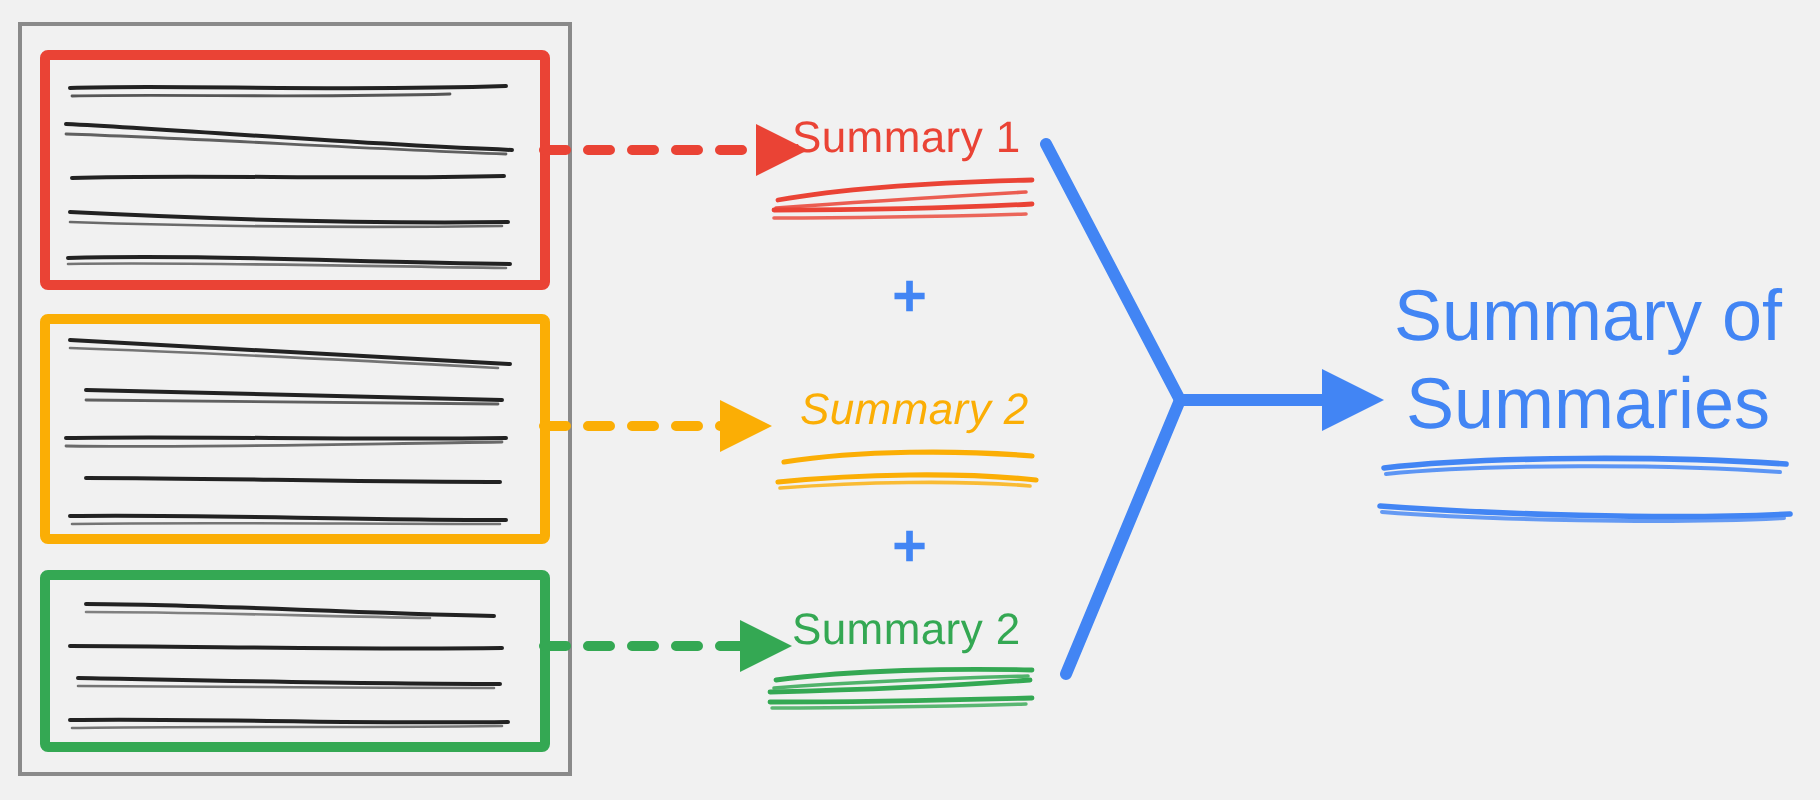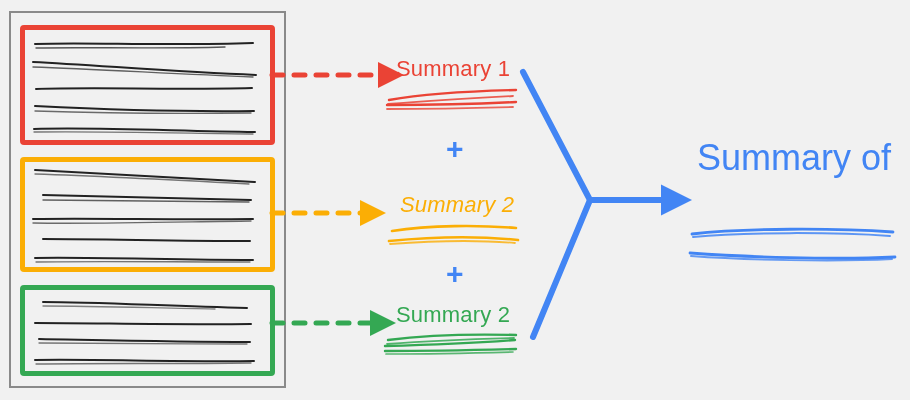--- a/index.html
+++ b/index.html
@@ -221,20 +221,21 @@
       <path d="M6,10 C45,5 95,4 134,5"></path>
       <path d="M5,14 C45,11 95,9 132,8" stroke-width="1.8" opacity=".85"></path>
       <path d="M3,16 C45,15 95,13 133,10"></path>
       <path d="M3,21 C45,21 95,20 134,19"></path>
       <path d="M4,24 C45,24 95,23 131,22" stroke-width="1.7" opacity=".8"></path>
     </g>
   </svg>
 
   <div class="final-title">
     <div>Summary of</div>
+    <div>Summaries</div>
   </div>
   <svg class="final-lines" viewBox="0 0 216 48">
     <g fill="none" stroke="#4285F4" stroke-width="2.8" stroke-linecap="round">
       <path d="M8,12 C60,6 150,6 209,10"></path>
       <path d="M9,15 C60,10 150,10 206,14" stroke-width="2" opacity=".85"></path>
       <path d="M6,31 C60,35 150,38 211,35"></path>
       <path d="M7,34 C60,38 150,40 208,37" stroke-width="2" opacity=".8"></path>
     </g>
   </svg>
 

